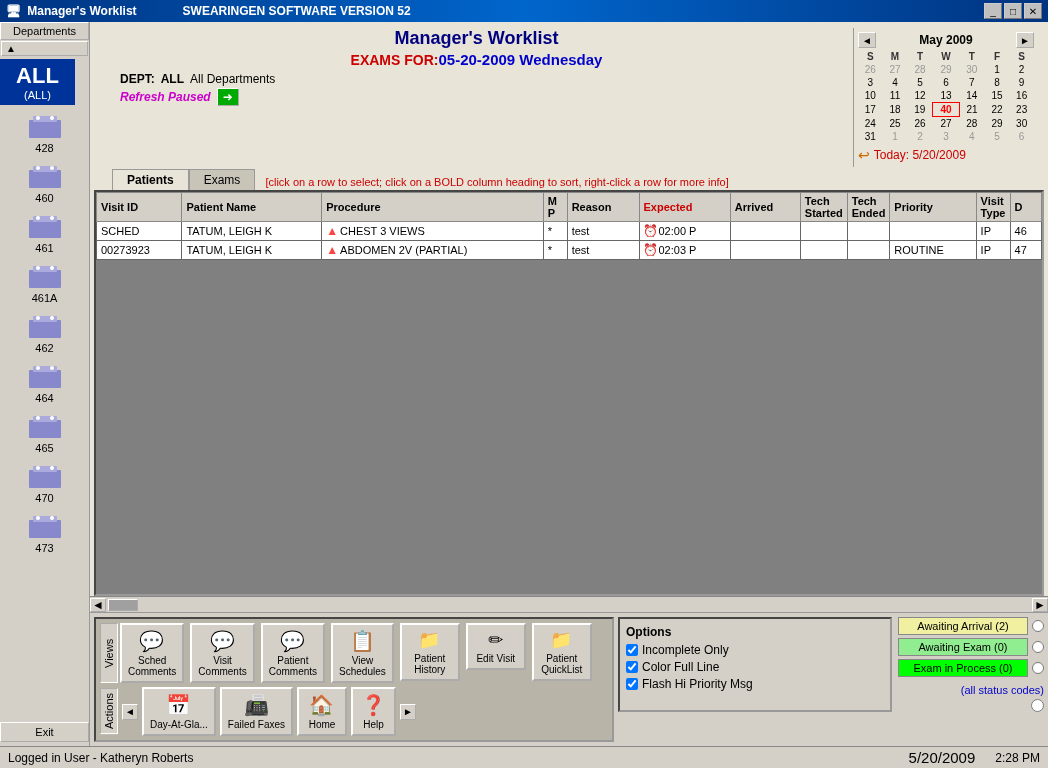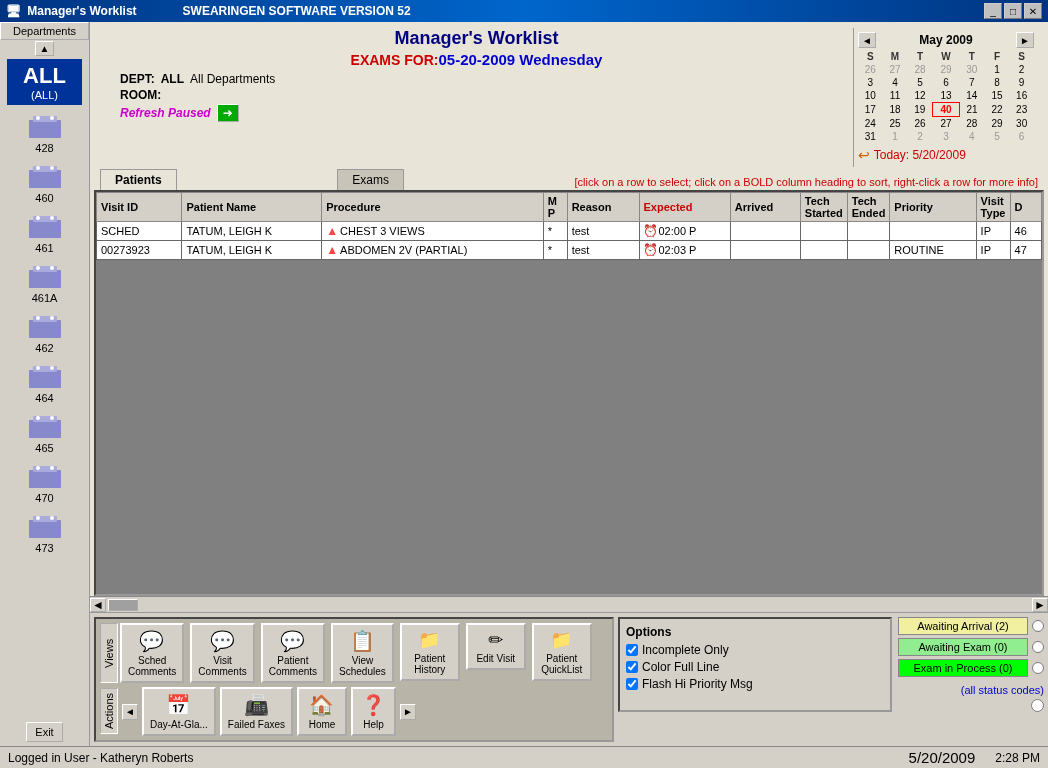--- a/index.html
+++ b/index.html
@@ -19,21 +19,21 @@
       display: flex; align-items: center; justify-content: center; cursor: pointer;
     }
     .win-btn.close { background: #c0c0c0; }
 
     
     .main-container { display: flex; height: calc(768px - 22px - 22px); }
 
     
     .sidebar {
       width: 90px; background: #d4d0c8; border-right: 1px solid #999;
-      display: flex; flex-direction: column; align-items: center;
+      display: flex; flex-direction: column; 
       overflow-y: auto; flex-shrink: 0;
     }
     .sidebar-depts-btn {
       width: 100%; background: #d4d0c8; border: 1px outset #fff;
       text-align: center; padding: 2px; cursor: pointer; font-size: 11px;
     }
     .sidebar-up-btn {
       font-size: 10px; cursor: pointer; padding: 1px 4px;
       border: 1px outset #fff; background: #d4d0c8; margin: 1px;
     }
@@ -65,21 +65,21 @@
     .header-title { text-align: center; font-size: 18px; font-weight: bold; color: #000080; }
     .header-date { text-align: center; font-size: 15px; font-weight: bold; color: #0000cc; }
     .refresh-row { display: flex; align-items: center; gap: 6px; margin-top: 2px; }
     .refresh-text { color: #cc00cc; font-style: italic; font-size: 12px; font-weight: bold; }
     .refresh-btn {
       background: #00aa00; border: 1px outset #fff; width: 22px; height: 18px;
       display: flex; align-items: center; justify-content: center; cursor: pointer; color: white; font-size: 12px;
     }
 
     
-    .tabs-row { display: flex; align-items: flex-end; padding: 0 10px; justify-content: space-between; }
+    .tabs-row { display: flex; align-items: flex-end; padding: 0 22px; }
     .tab {
       padding: 3px 14px; border: 1px solid #999; border-bottom: none;
       background: #c8c4b8; cursor: pointer; font-size: 12px;
     }
     .tab.active { background: #e8e4d8; font-weight: bold; }
     .tab-hint { font-size: 11px; color: #cc0000; margin-left: 10px; padding-bottom: 2px; }
 
     
     .table-container { flex: 1; overflow: hidden; background: #808080; margin: 0 4px; border: 2px inset #999; }
     .worklist-table { width: 100%; border-collapse: collapse; }
@@ -320,23 +320,20 @@
         <div style="flex:1;">
           <div class="header-title">Manager's Worklist</div>
           <div style="display:flex; align-items:center; justify-content:center; gap:0; margin-top:2px;">
             <span style="color:#cc0000; font-weight:bold; font-size:14px;">EXAMS FOR:</span>
             <span class="header-date">05-20-2009 Wednesday</span>
           </div>
           <div style="display:flex; gap:6px; margin-top:4px; padding-left:20px;">
             <span style="font-weight:bold;">DEPT:</span>
             <span style="font-weight:bold;">ALL</span>
             <span>All Departments</span>
-          </div>
-          <div style="display:flex; gap:6px; margin-top:2px; padding-left:20px;">
-            <span style="font-weight:bold;">ROOM:</span>
           </div>
           <div class="refresh-row" style="padding-left:20px;">
             <span class="refresh-text">Refresh Paused</span>
             <div class="refresh-btn">➜</div>
           </div>
         </div>
 
         <div class="calendar-panel" style="margin-top:0;">
           <div class="cal-header">
             <div class="cal-nav">◄</div>

